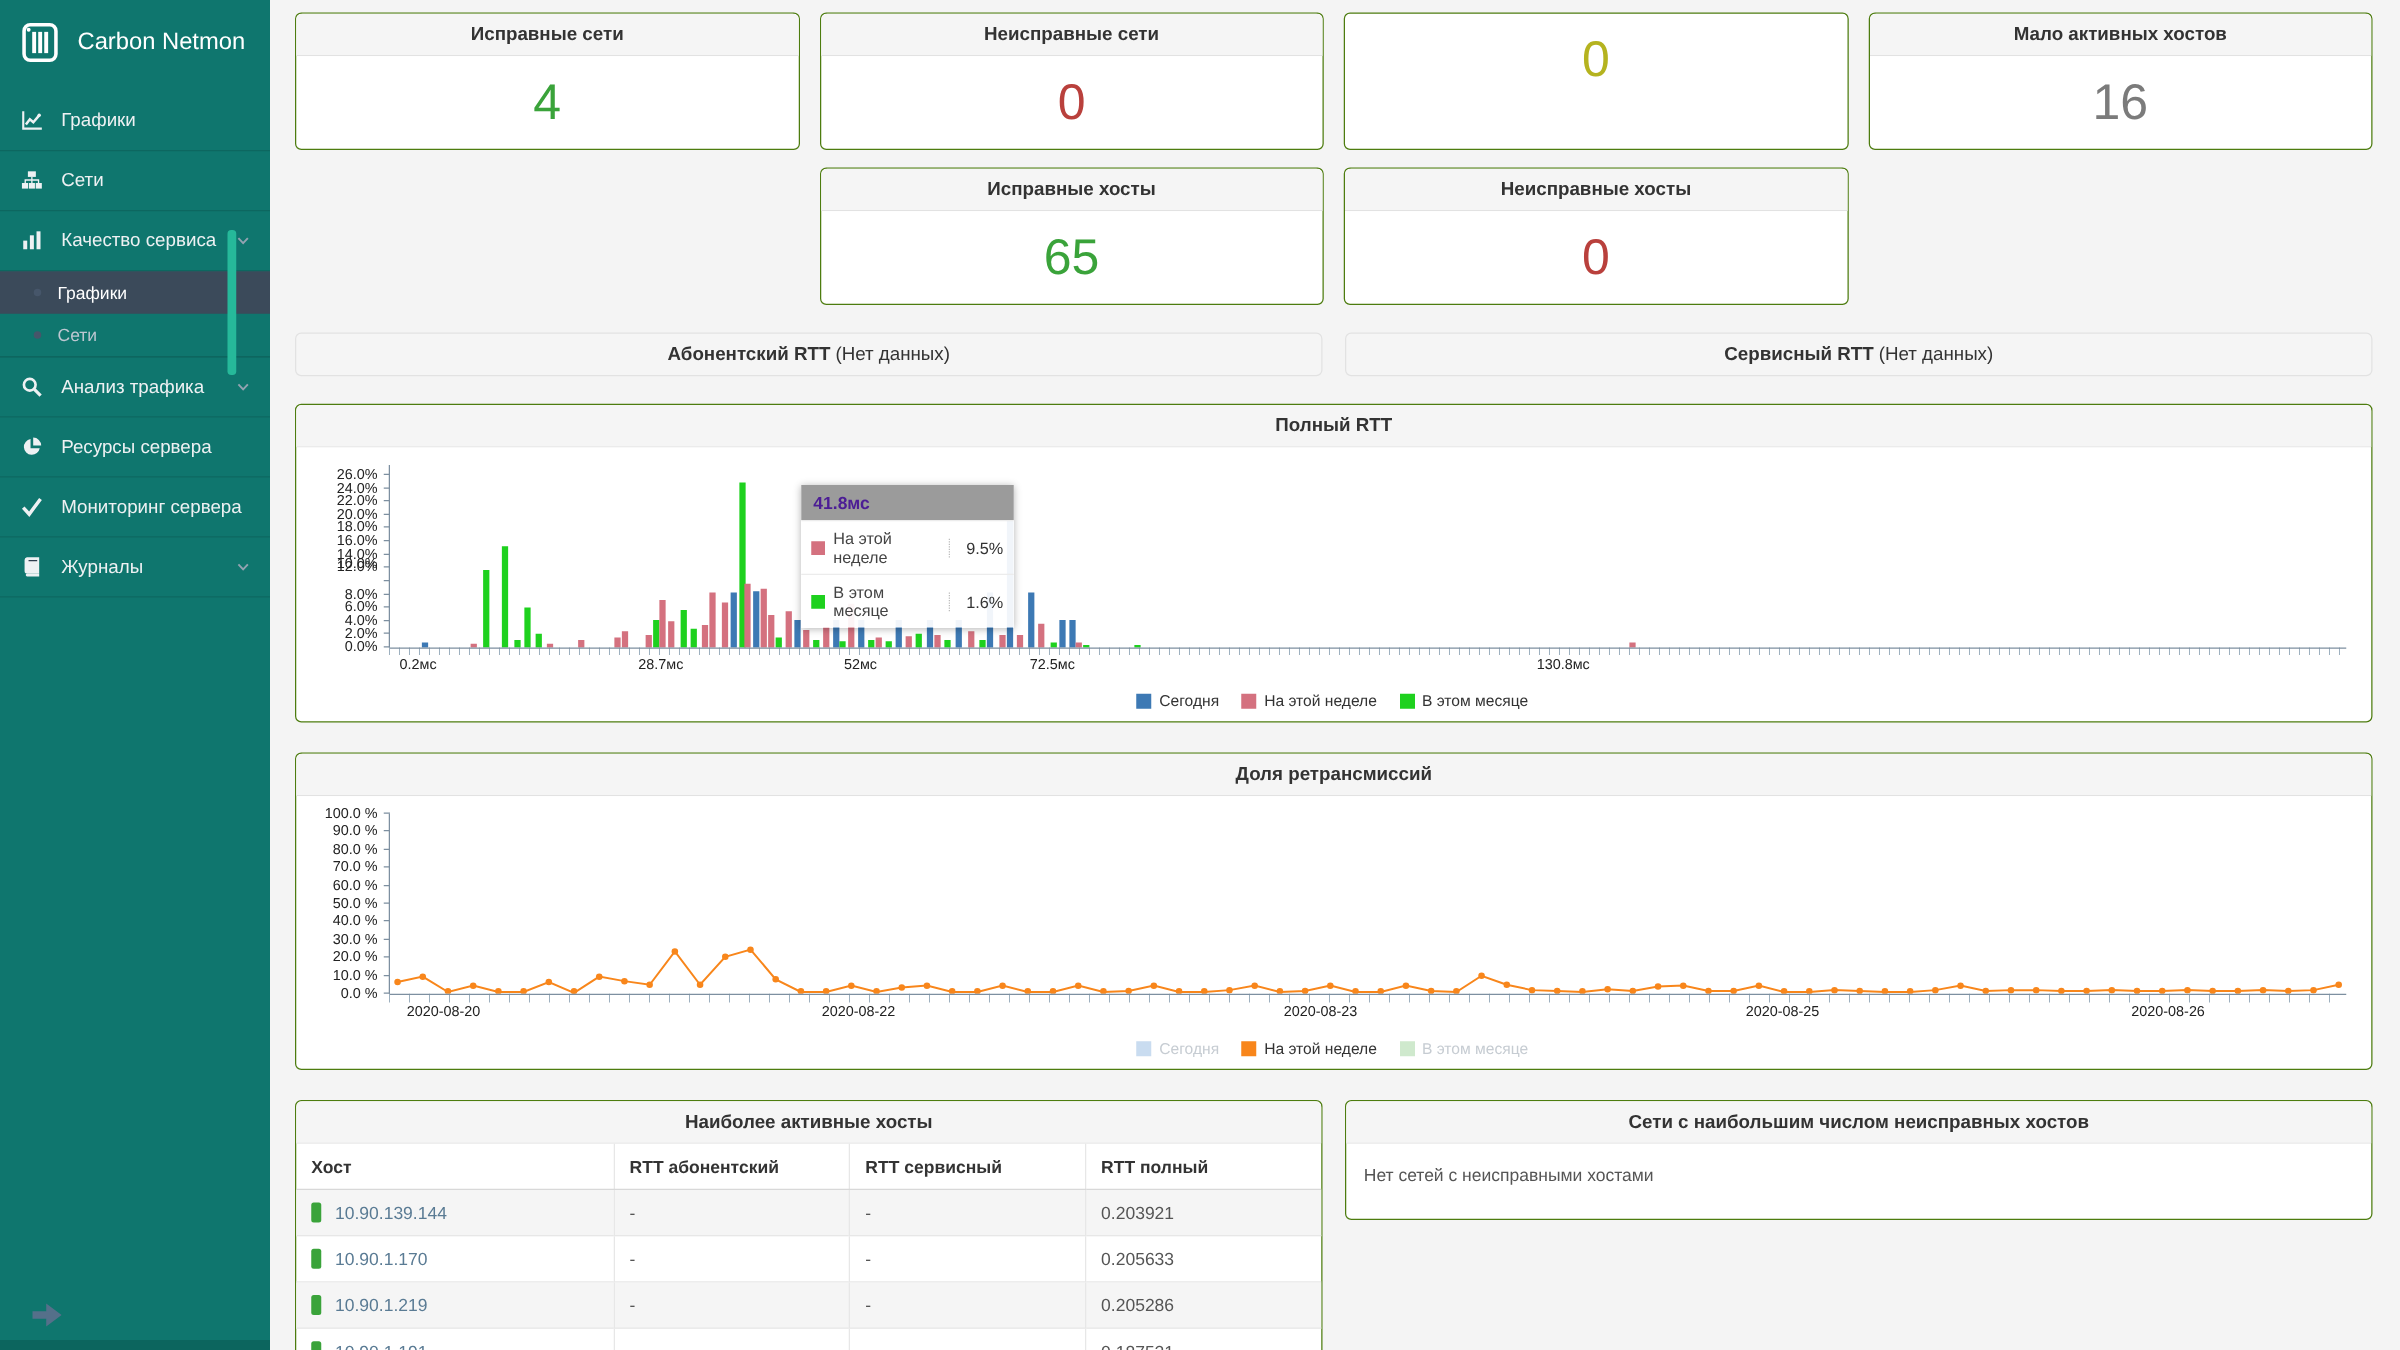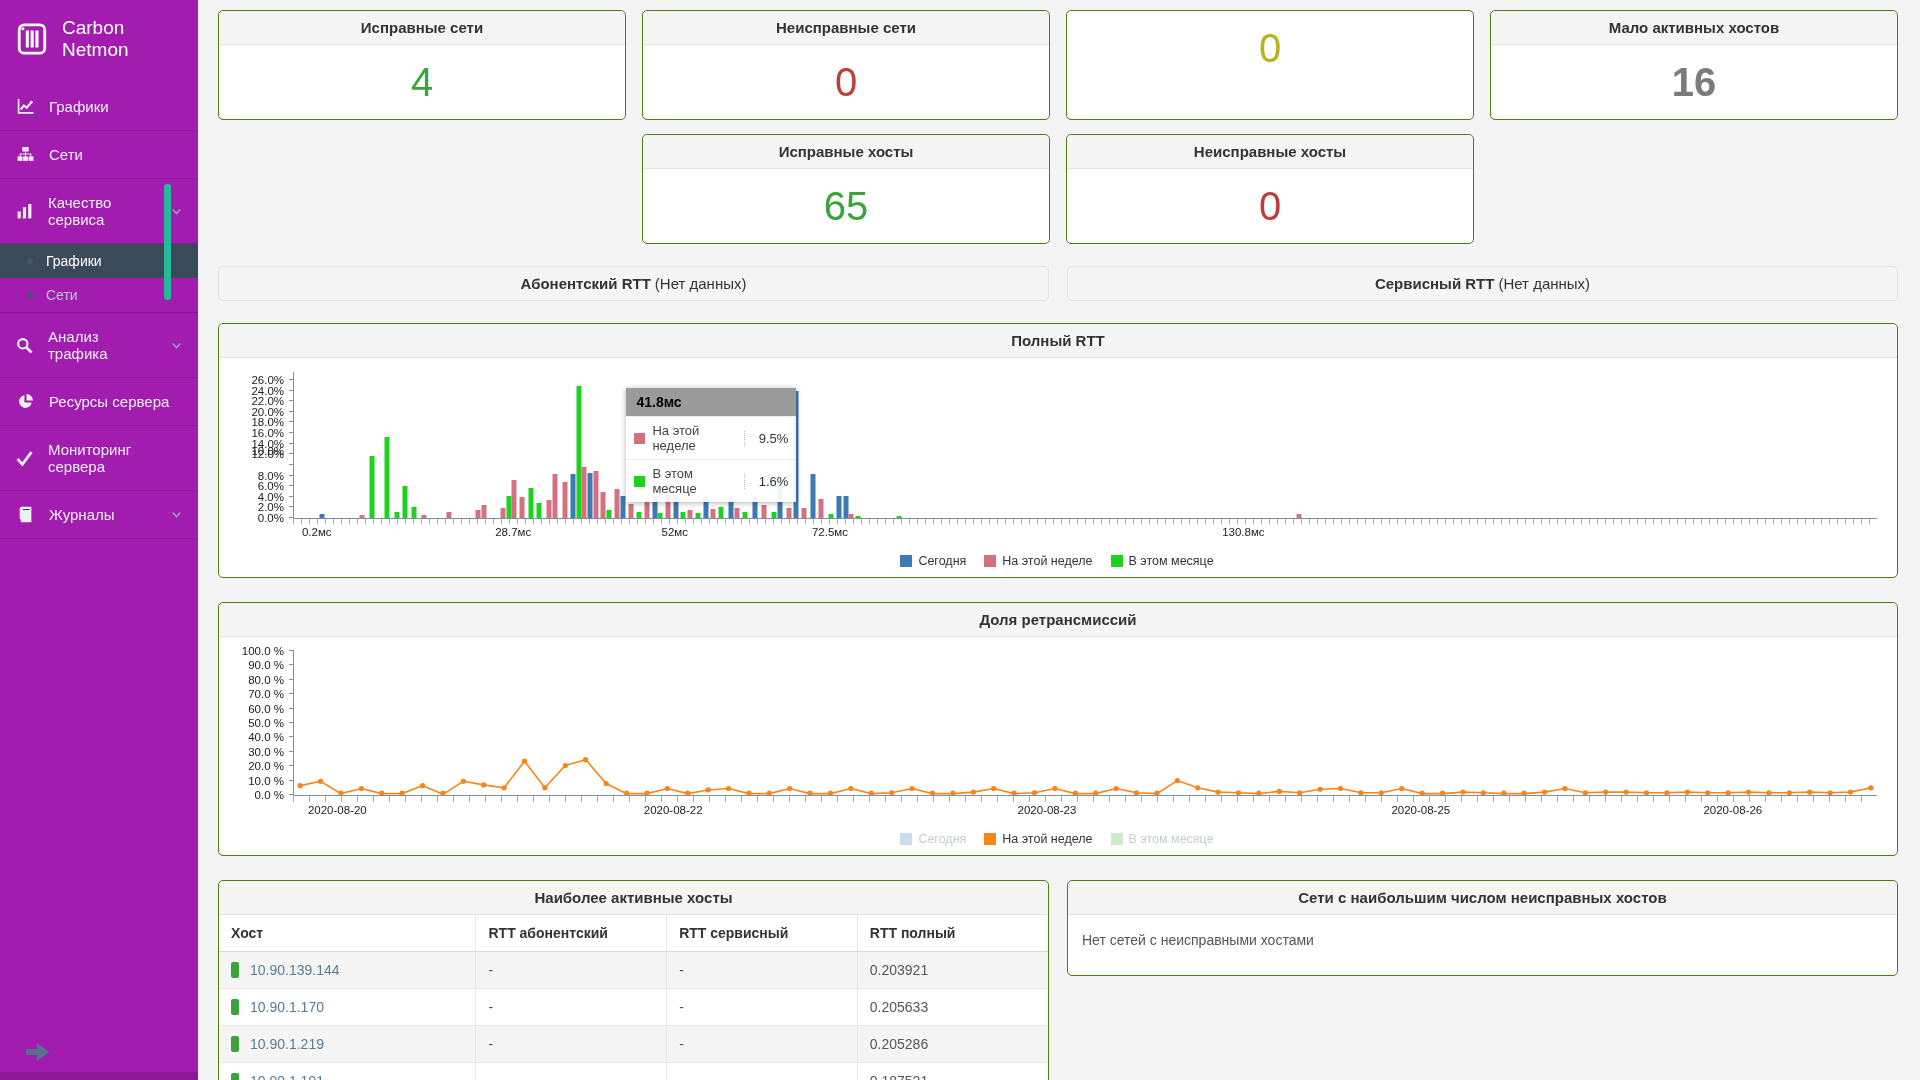--- a/index.html
+++ b/index.html
@@ -1,20 +1,20 @@
 <!DOCTYPE html>
 <html><head>
 <meta charset="utf-8">
 <style>
   * { margin:0; padding:0; box-sizing:border-box; }
   html,body { width:1920px; height:1080px; overflow:hidden; }
   body { display:flex; font-family:"Liberation Sans", sans-serif; background:#f4f4f4; color:#333; }
 
   
-  .sidebar { width:198px; flex-shrink:0; background:#a21caf; position:relative; }
+  .sidebar { width:216px; flex-shrink:0; background:#0f766e; position:relative; }
   .logo { display:flex; align-items:center; gap:13px; padding:17px 15px 22px 15px; color:#fff; font-size:19px; cursor:pointer; }
   .menu-item { display:flex; align-items:center; gap:15px; padding:15px 16px; font-size:15px; color:#eef1f3; cursor:pointer; border-bottom:1px solid rgba(0,0,0,.12); }
   .mi-icon { width:18px; display:flex; justify-content:center; }
   .chevron { margin-left:auto; color:#93a3b1; display:flex; }
   .submenu { border-bottom:1px solid rgba(0,0,0,.18); }
   .submenu-item { position:relative; padding:9px 16px 9px 46px; font-size:14px; color:#bdc7d1; cursor:pointer; }
   .submenu-item::before { content:""; position:absolute; left:27px; top:50%; margin-top:-3px; width:6px; height:6px; border-radius:50%; background:#46566a; }
   .submenu-item.active { background:#3b4a5a; color:#fff; }
   .scroll-thumb { position:absolute; top:184px; right:27px; width:7px; height:116px; border-radius:3px; background:#26b99a; cursor:pointer; }
   .sidebar-footer { position:absolute; left:0; right:0; bottom:0; height:54px; }
@@ -45,21 +45,21 @@
   .xtick-strip { height:6px; background:repeating-linear-gradient(90deg,#9db0bf 0 1px,transparent 1px 8px); }
   .xtick-strip.sparse { height:7px; background:repeating-linear-gradient(90deg,#9db0bf 0 1px,transparent 1px 16px); }
   .xlabels { position:relative; height:19px; margin-top:2px; }
   .xlabels span { position:absolute; transform:translateX(-50%); font-size:11.5px; color:#222; white-space:nowrap; }
   .legend { display:flex; justify-content:center; gap:18px; padding:9px 0 5px; font-size:12.5px; color:#333; }
   .legend-item { display:flex; align-items:center; gap:6px; cursor:pointer; }
   .legend-item .sq { width:12px; height:12px; }
   .legend-item.disabled { color:#c6ccd2; }
 
   .tooltip { position:absolute; width:170px; box-shadow:0 1px 6px rgba(0,0,0,.3); z-index:5; font-size:13px; background:rgba(255,255,255,.93); }
-  .tooltip-header { background:#9b9b9b; color:#000000; font-weight:bold; font-size:14px; padding:6px 10px; }
+  .tooltip-header { background:#9b9b9b; color:#4c1d95; font-weight:bold; font-size:14px; padding:6px 10px; }
   .tooltip-row { display:flex; align-items:center; padding:6px 8px; border-top:1px solid #ececec; }
   .tooltip-row .sq { width:11px; height:11px; margin-right:7px; flex-shrink:0; }
   .tooltip-row .lbl { flex:1; color:#444; }
   .tooltip-row .val { border-left:1px dotted #bbb; margin-left:6px; padding-left:8px; width:44px; text-align:right; color:#333; }
 
   .bottom-row { margin-top:24px; display:grid; grid-template-columns:1fr 1fr; gap:18px; align-items:start; }
   table { width:100%; border-collapse:collapse; font-size:14px; }
   th { text-align:left; font-weight:bold; color:#333; padding:10px 12px; border-bottom:1px solid #d8d8d8; border-right:1px solid #e7e7e7; }
   td { padding:10px 12px; color:#555; border-right:1px solid #e7e7e7; }
   th:last-child, td:last-child { border-right:none; }
@@ -195,21 +195,21 @@
       </section>
       <section class="card">
         <div class="card-header">Неисправные сети</div>
         <div class="card-body" style="color: rgb(185, 64, 60);">0</div>
       </section>
       <section class="card">
         <div class="card-body" style="color: rgb(181, 179, 31);">0</div>
       </section>
       <section class="card">
         <div class="card-header">Мало активных хостов</div>
-        <div class="card-body" style="color: rgb(123, 123, 123); font-weight: bold;">16</div>
+        <div class="card-body" style="color: rgb(123, 123, 123);">16</div>
       </section>
     </div>
   <div class="cards-grid row2" id="cards-second">
       <section class="card" style="grid-column: 2;">
         <div class="card-header">Исправные хосты</div>
         <div class="card-body" style="color: rgb(58, 163, 58);">65</div>
       </section>
       <section class="card" style="grid-column: 3;">
         <div class="card-header">Неисправные хосты</div>
         <div class="card-body" style="color: rgb(185, 64, 60);">0</div>

